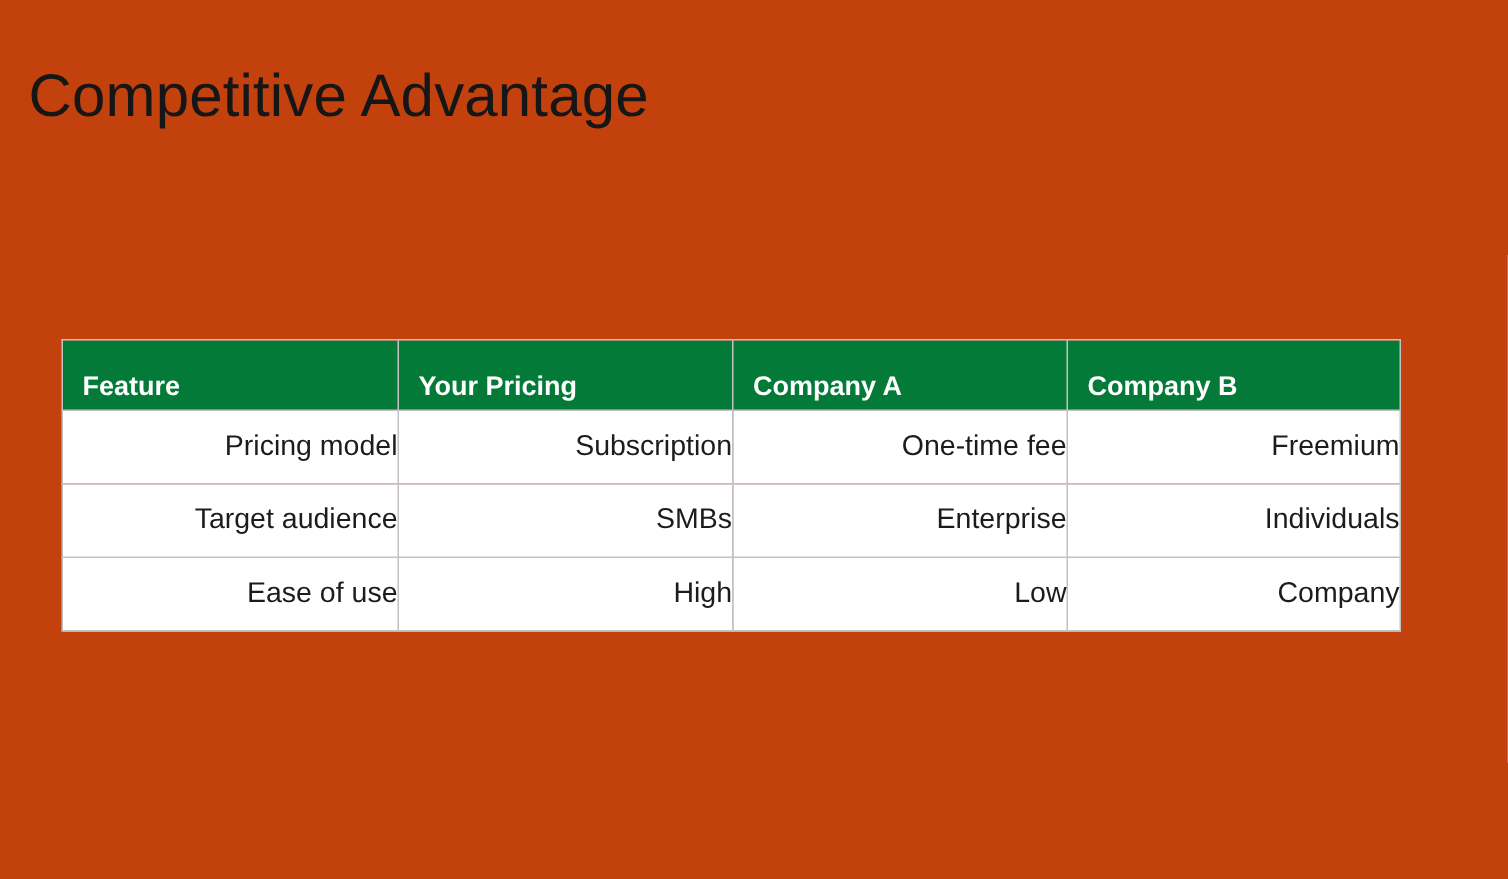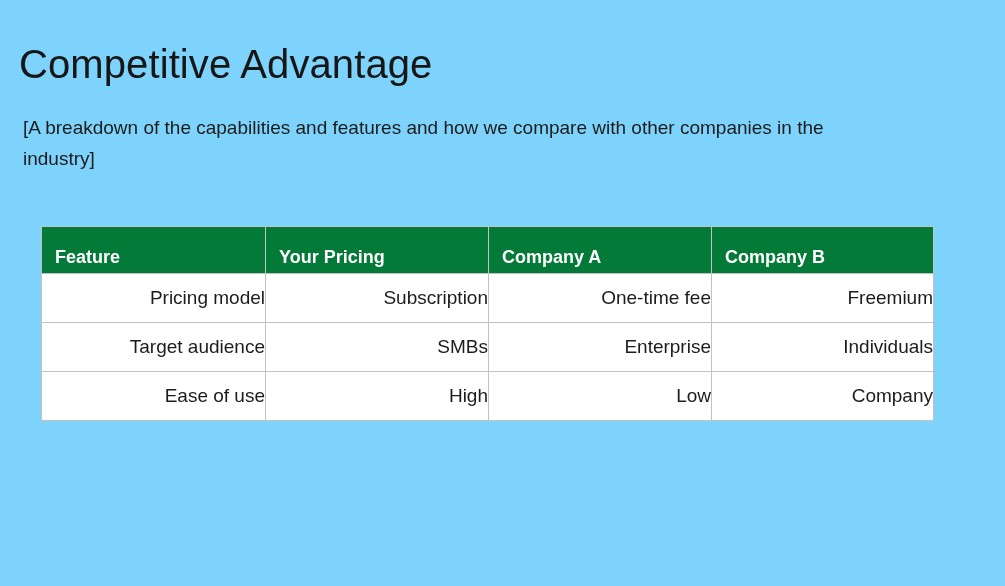--- a/index.html
+++ b/index.html
@@ -13,21 +13,21 @@
     font-family: "Liberation Sans", sans-serif;
     color: #1a1a1a;
     overflow: hidden;
     position: relative;
     -webkit-font-smoothing: antialiased;
   }
 
   .slide {
     position: absolute;
     inset: 0;
-    background: #7dd3fc;
+    background: #c2410c;
   }
 
   
   .slide-title {
     position: absolute;
     left: 19px;
     top: 11px;
     font-size: 40px;
     font-weight: 400;
     line-height: 52px;
@@ -96,21 +96,20 @@
     white-space: nowrap;
   }
 </style>
 </head>
 <body>
 
 <div class="slide">
 
   <h1 class="slide-title">Competitive Advantage</h1>
 
-  <p class="slide-subtitle">[A breakdown of the capabilities and features and how we compare with other companies in the industry]</p>
 
   <div class="table-wrap">
     <table class="compare-table">
       <colgroup>
         <col class="c0">
           <col class="c1">
           <col class="c2">
           <col class="c3">
       </colgroup>
       <thead>

